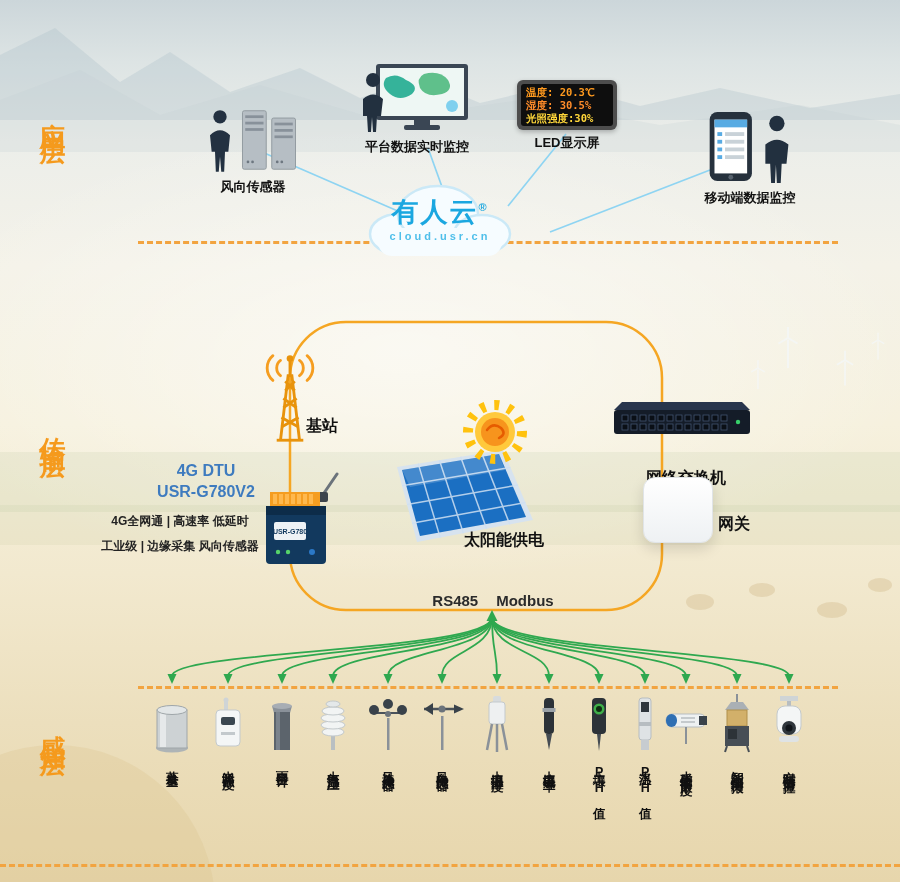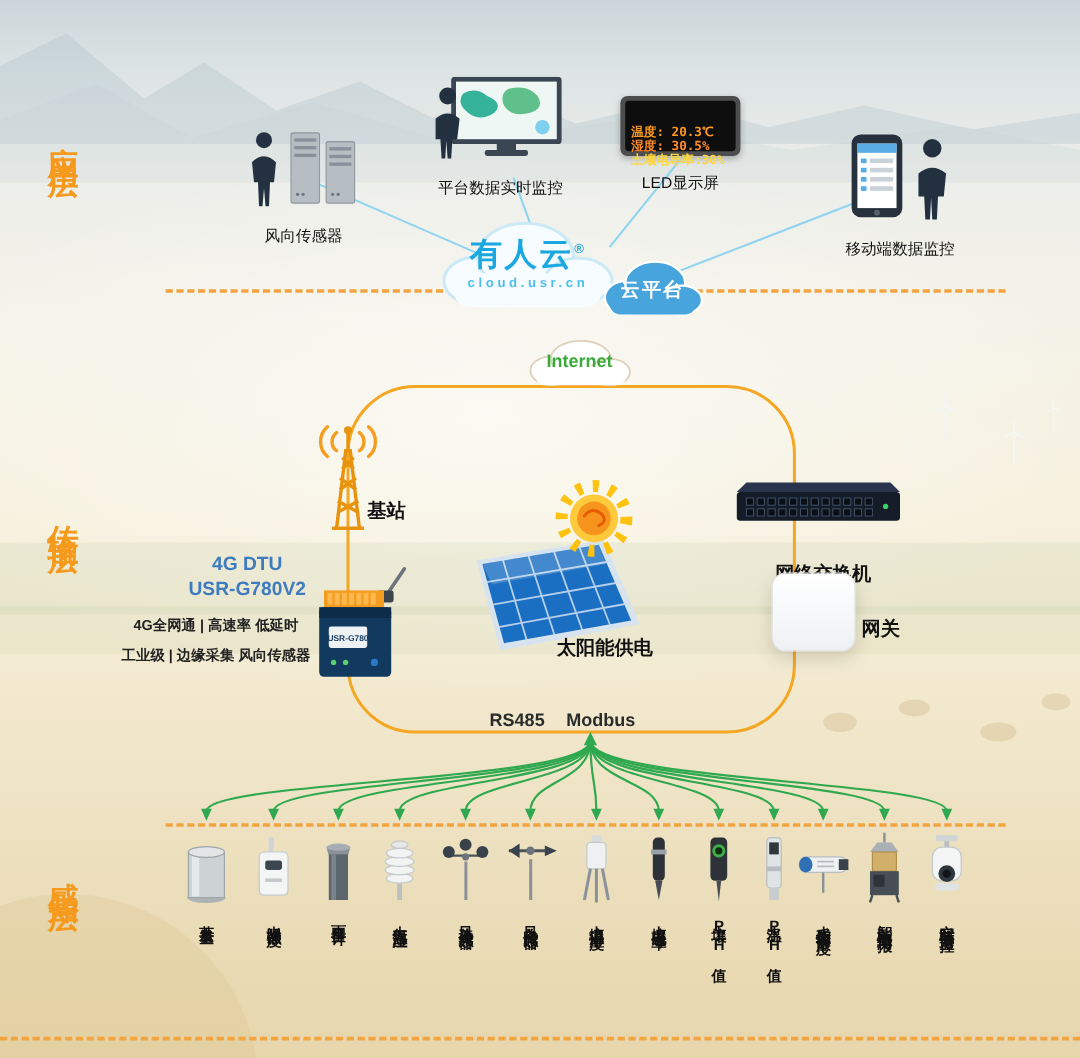--- a/index.html
+++ b/index.html
@@ -14,42 +14,42 @@
   .overlay{z-index:1;pointer-events:none}
   .dash{position:absolute;border-top:3px dashed #F2A440;z-index:1}
   .dash-1{left:138px;top:241px;width:700px}
   .dash-2{left:138px;top:686px;width:700px}
   .dash-3{left:0;top:864px;width:900px}
   .layer-label{position:absolute;left:40px;writing-mode:vertical-rl;text-orientation:upright;
     font-size:26px;font-weight:800;color:#F59A1D;letter-spacing:9px;z-index:2;line-height:1}
   .ll-app{top:102px}.ll-trans{top:416px}.ll-sense{top:714px}
   .item{position:absolute;display:flex;flex-direction:column;align-items:center;z-index:2}
   .icon-row{display:flex;align-items:flex-end;gap:2px}
-  .caption{font-size:13px;font-weight:400;color:#111;margin-top:14px;white-space:nowrap;text-align:center}
+  .caption{font-size:13px;font-weight:700;color:#111;margin-top:4px;white-space:nowrap;text-align:center}
   .lbl{position:absolute;font-size:16px;font-weight:700;color:#111;z-index:2;white-space:nowrap}
   
   .led-panel{width:100px;height:50px;background:#4d4d4d;border-radius:6px;padding:4px;box-shadow:0 2px 5px rgba(0,0,0,.25)}
-  .led-screen{width:100%;height:100%;background:#0e0e0e;border-radius:3px;padding:20px 5px;display:flex;flex-direction:column;justify-content:space-around}
+  .led-screen{width:100%;height:100%;background:#0e0e0e;border-radius:3px;padding:2px 5px;display:flex;flex-direction:column;justify-content:space-around}
   .led-row{font-size:10.5px;font-weight:700;line-height:1.15;white-space:nowrap;font-family:"DejaVu Sans Mono",monospace}
   .led-r1{color:#ff9a1f}.led-r2{color:#ff8c2a}.led-r3{color:#ffd73a}
   
   .cloud{position:absolute;z-index:2}
   .cloud svg{display:block}
   .cloud-main{left:360px;top:174px;width:160px;height:92px}
   .cloud-title{position:absolute;top:20px;width:100%;text-align:center;font-size:27px;font-weight:800;color:#1BA7E0;letter-spacing:2px}
   .cloud-title sup{font-size:11px;font-weight:700}
   .cloud-url{position:absolute;top:56px;width:100%;text-align:center;font-size:11px;color:#4FBFEA;letter-spacing:3px;font-weight:700}
   .cloud-platform{left:496px;top:208px;width:96px;height:62px}
   .cloud-platform-text{position:absolute;top:24px;width:100%;text-align:center;font-size:16px;font-weight:800;color:#fff;letter-spacing:2px}
   .cloud-internet{left:434px;top:277px;width:98px;height:50px}
   .internet-text{position:absolute;top:16px;width:100%;text-align:center;font-size:15px;font-weight:800;color:#3BAA3B}
   
   .dtu-t{position:absolute;z-index:2;text-align:center;font-weight:800;color:#3E7BBF;font-size:16px;white-space:nowrap}
   .dtu-f{position:absolute;z-index:2;text-align:center;font-weight:700;color:#222;font-size:12px;white-space:nowrap}
-  .bus{position:absolute;left:408px;top:592px;width:170px;display:flex;gap:18px;z-index:2}
+  .bus{position:absolute;left:408px;top:592px;width:170px;display:flex;justify-content:center;gap:18px;z-index:2}
   .bus span{font-size:15px;font-weight:700;color:#2b2b2b}
   .gateway-box{position:absolute;left:643px;top:477px;width:70px;height:66px;border-radius:12px;z-index:2;
     background:linear-gradient(180deg,#ffffff,#eef1f3);border:1px solid #e0e4e7;box-shadow:0 6px 14px rgba(0,0,0,.13)}
   
   .sensor{position:absolute;top:692px;width:56px;display:flex;flex-direction:column;align-items:center;z-index:2}
   .s-icon{height:64px;display:flex;align-items:flex-end;justify-content:center}
   .s-label{writing-mode:vertical-rl;text-orientation:upright;font-size:12.5px;font-weight:700;color:#111;
     letter-spacing:2px;line-height:1;margin-top:5px}
 </style>
 </head>
@@ -189,21 +189,21 @@
       </g>
     </svg>
     <div class="caption">平台数据实时监控</div>
   </div>
 
   <div class="item" style="left:512px;top:80px;width:110px">
     <div class="led-panel">
       <div class="led-screen">
         <div class="led-row led-r1">温度: 20.3℃</div>
         <div class="led-row led-r2">湿度: 30.5%</div>
-        <div class="led-row led-r3">土壤电导率:30%</div>
+        <div class="led-row led-r3">光照强度:30%</div>
       </div>
     </div>
     <div class="caption">LED显示屏</div>
   </div>
 
   <div class="item" style="left:695px;top:110px;width:110px">
     <svg width="96" height="75" viewBox="0 0 100 78">
       <rect x="8" y="2" width="44" height="72" rx="8" fill="#26313d"></rect>
       <rect x="13" y="10" width="34" height="56" fill="#ffffff"></rect>
       <rect x="13" y="10" width="34" height="8" fill="#58abe3"></rect>
@@ -234,43 +234,21 @@
         <ellipse cx="38" cy="60" rx="28" ry="20"></ellipse>
         <ellipse cx="78" cy="40" rx="40" ry="28"></ellipse>
         <ellipse cx="122" cy="60" rx="28" ry="19"></ellipse>
       </g>
       <rect x="18" y="54" width="124" height="28" rx="14" fill="#f6fcff"></rect>
     </svg>
     <div class="cloud-title"><span>有人云</span><sup>®</sup></div>
     <div class="cloud-url">cloud.usr.cn</div>
   </div>
 
-  <div class="cloud cloud-platform">
-    <svg width="96" height="62" viewBox="0 0 96 62">
-      <g fill="#47A4DD" stroke="#ffffff" stroke-width="2">
-        <ellipse cx="26" cy="40" rx="18" ry="14"></ellipse>
-        <ellipse cx="50" cy="28" rx="25" ry="18"></ellipse>
-        <ellipse cx="72" cy="42" rx="17" ry="12"></ellipse>
-      </g>
-      <rect x="12" y="36" width="72" height="18" rx="9" fill="#47A4DD"></rect>
-    </svg>
-    <div class="cloud-platform-text">云平台</div>
-  </div>
-
-  <div class="cloud cloud-internet">
-    <svg width="98" height="50" viewBox="0 0 98 50">
-      <g fill="#ffffff" stroke="#dcd2ba" stroke-width="1.5">
-        <ellipse cx="26" cy="32" rx="18" ry="12"></ellipse>
-        <ellipse cx="50" cy="22" rx="25" ry="15"></ellipse>
-        <ellipse cx="74" cy="33" rx="17" ry="11"></ellipse>
-      </g>
-      <rect x="12" y="28" width="76" height="16" rx="8" fill="#ffffff"></rect>
-    </svg>
-    <div class="internet-text">Internet</div>
-  </div>
+
 
   <svg style="position:absolute;left:252px;top:346px;z-index:2" width="76" height="102" viewBox="0 0 80 105">
     <g stroke="#F59D20" stroke-width="3" fill="none" stroke-linecap="round">
       <path d="M22 9 a17 17 0 0 0 0 26"></path>
       <path d="M30 14 a10 10 0 0 0 0 16"></path>
       <path d="M58 9 a17 17 0 0 1 0 26"></path>
       <path d="M50 14 a10 10 0 0 1 0 16"></path>
     </g>
     <circle cx="40" cy="12" r="3.5" fill="#E8930C"></circle>
     <g stroke="#E8930C" stroke-width="3" fill="none">

